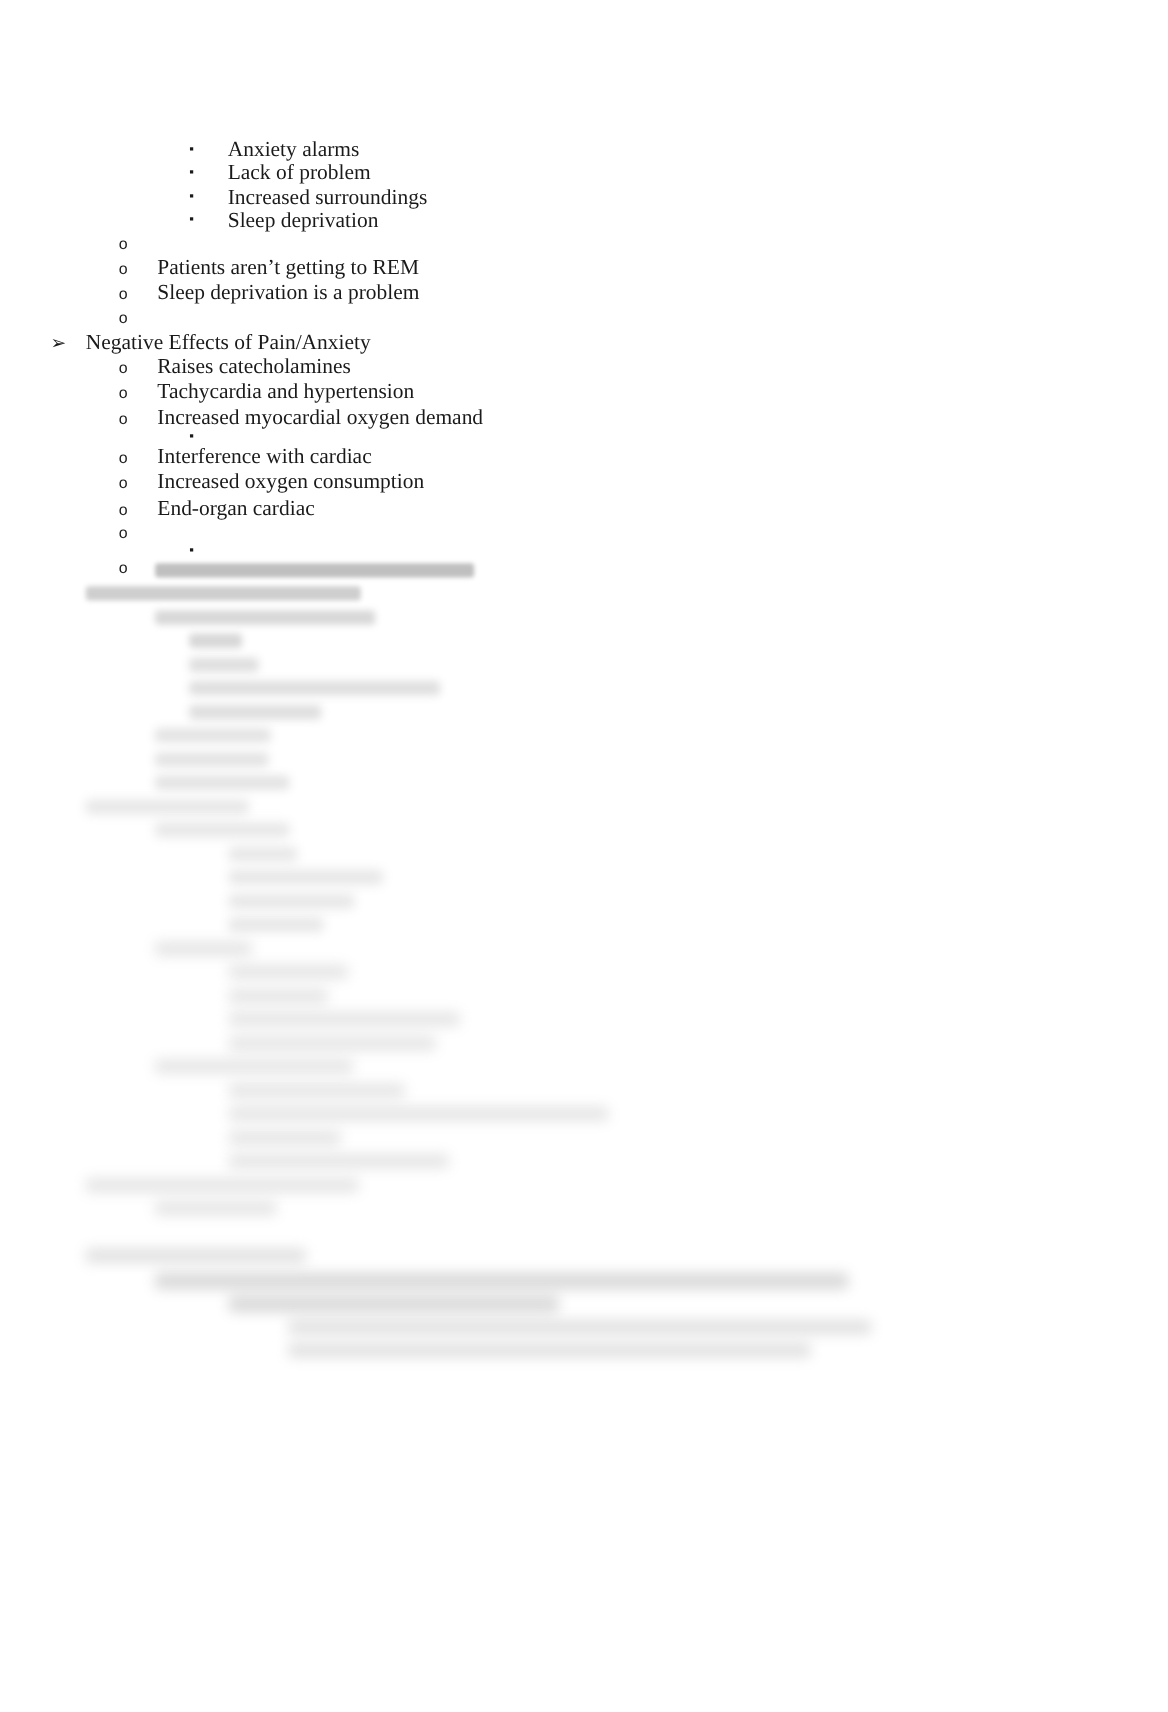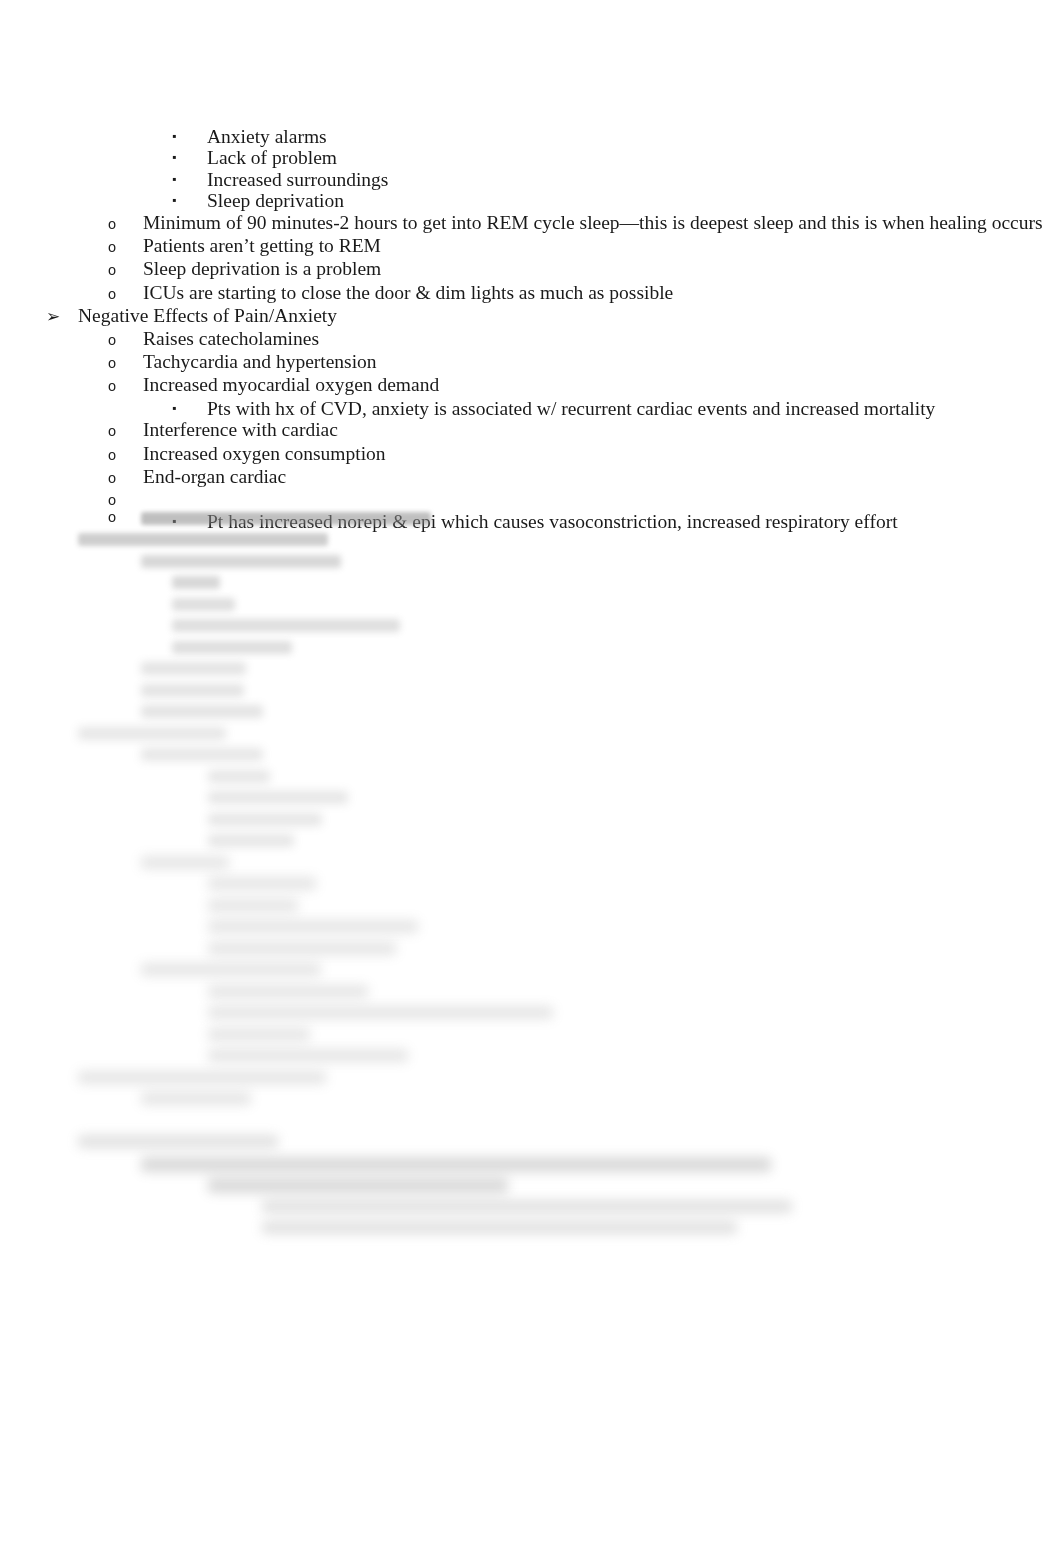--- a/index.html
+++ b/index.html
@@ -116,72 +116,68 @@
       <div class="row lvl3">
         <span class="bullet">▪</span>
         <span class="txt">Increased surroundings</span>
       </div>
       <div class="row lvl3">
         <span class="bullet">▪</span>
         <span class="txt">Sleep deprivation</span>
       </div>
       <div class="row lvl2">
         <span class="bullet">o</span>
-        <span class="txt">Minimum of 90 minutes-2 hours to get into REM cycle sleep—this is deepest sleep and this is when healing occurs</span>
       </div>
       <div class="row lvl2">
         <span class="bullet">o</span>
         <span class="txt">Patients aren’t getting to REM</span>
       </div>
       <div class="row lvl2">
         <span class="bullet">o</span>
         <span class="txt">Sleep deprivation is a problem</span>
       </div>
       <div class="row lvl2">
         <span class="bullet">o</span>
-        <span class="txt">ICUs are starting to close the door &amp; dim lights as much as possible</span>
       </div>
       <div class="row lvl1">
         <span class="bullet">➢</span>
         <span class="txt">Negative Effects of Pain/Anxiety</span>
       </div>
       <div class="row lvl2">
         <span class="bullet">o</span>
         <span class="txt">Raises catecholamines</span>
       </div>
       <div class="row lvl2">
         <span class="bullet">o</span>
         <span class="txt">Tachycardia and hypertension</span>
       </div>
       <div class="row lvl2">
         <span class="bullet">o</span>
         <span class="txt">Increased myocardial oxygen demand</span>
       </div>
       <div class="row lvl3">
         <span class="bullet">▪</span>
-        <span class="txt">Pts with hx of CVD, anxiety is associated w/ recurrent cardiac events and increased mortality</span>
       </div>
       <div class="row lvl2">
         <span class="bullet">o</span>
         <span class="txt">Interference with cardiac</span>
       </div>
       <div class="row lvl2">
         <span class="bullet">o</span>
         <span class="txt">Increased oxygen consumption</span>
       </div>
       <div class="row lvl2">
         <span class="bullet">o</span>
         <span class="txt">End-organ cardiac</span>
       </div>
       <div class="row lvl2">
         <span class="bullet">o</span>
       </div>
       <div class="row lvl3">
         <span class="bullet">▪</span>
-        <span class="txt">Pt has increased norepi &amp; epi which causes vasoconstriction, increased respiratory effort</span>
       </div>
     </div>
 
   <div id="blurred-block">
       <div class="blur-row" style="position: absolute; left: 0px; top: 0px; width: 1062px;">
         <span class="smudge b0" style="left: 141px; width: 290px;"></span>
       </div>
       <div class="blur-row" style="position: absolute; left: 0px; top: 21px; width: 1062px;">
         <span class="smudge b1" style="left: 78px; width: 250px;"></span>
       </div>

